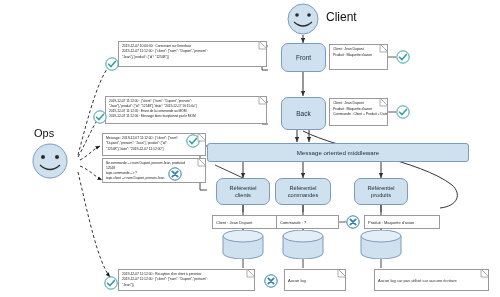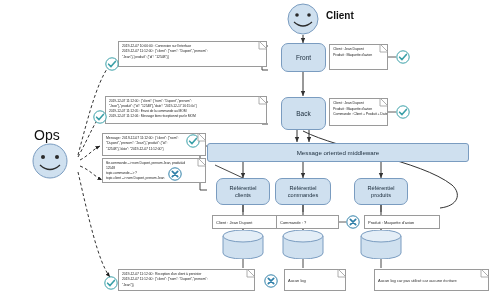--- a/index.html
+++ b/index.html
@@ -134,31 +134,31 @@
   </svg>
 
   <div class="smiley" style="left:283px;top:3px;">
     <svg width="40" height="33" viewBox="0 0 40 33">
       <circle cx="20" cy="16" r="15" fill="#cfe0ef" stroke="#7a9cc0" stroke-width="1"></circle>
       <circle cx="14" cy="12" r="1.8" fill="#2a2a2a"></circle>
       <circle cx="26" cy="12" r="1.8" fill="#2a2a2a"></circle>
       <path d="M11,19 Q20,27 29,19" fill="none" stroke="#2a2a2a" stroke-width="1.2"></path>
     </svg>
   </div>
-  <div class="caption" style="left:326px;top:10px;font-size:10px;font-weight:bold;">Client</div>
+  <div class="caption" style="left:326px;top:10px;font-size:12px;">Client</div>
 
   <div class="smiley" style="left:28px;top:143px;">
     <svg width="44" height="38" viewBox="0 0 44 38">
       <circle cx="22" cy="18" r="17" fill="#cfe0ef" stroke="#7a9cc0" stroke-width="1"></circle>
       <circle cx="15" cy="14" r="2" fill="#2a2a2a"></circle>
       <circle cx="29" cy="14" r="2" fill="#2a2a2a"></circle>
       <path d="M12,22 Q22,31 32,22" fill="none" stroke="#2a2a2a" stroke-width="1.3"></path>
     </svg>
   </div>
-  <div class="caption" style="left:34px;top:127px;font-size:14px;">Ops</div>
+  <div class="caption" style="left:34px;top:127px;font-size:11px;">Ops</div>
 
   <div class="node proc" style="left:281px;top:43px;width:45px;height:29px;font-size:6.5px;">
     <span class="lbl">Front</span>
   </div>
 
   <div class="node proc" style="left:281px;top:97px;width:45px;height:33px;font-size:6.5px;">
     <span class="lbl">Back</span>
   </div>
 
   <div class="node mom" style="left:207px;top:143px;width:262px;height:19px;">

